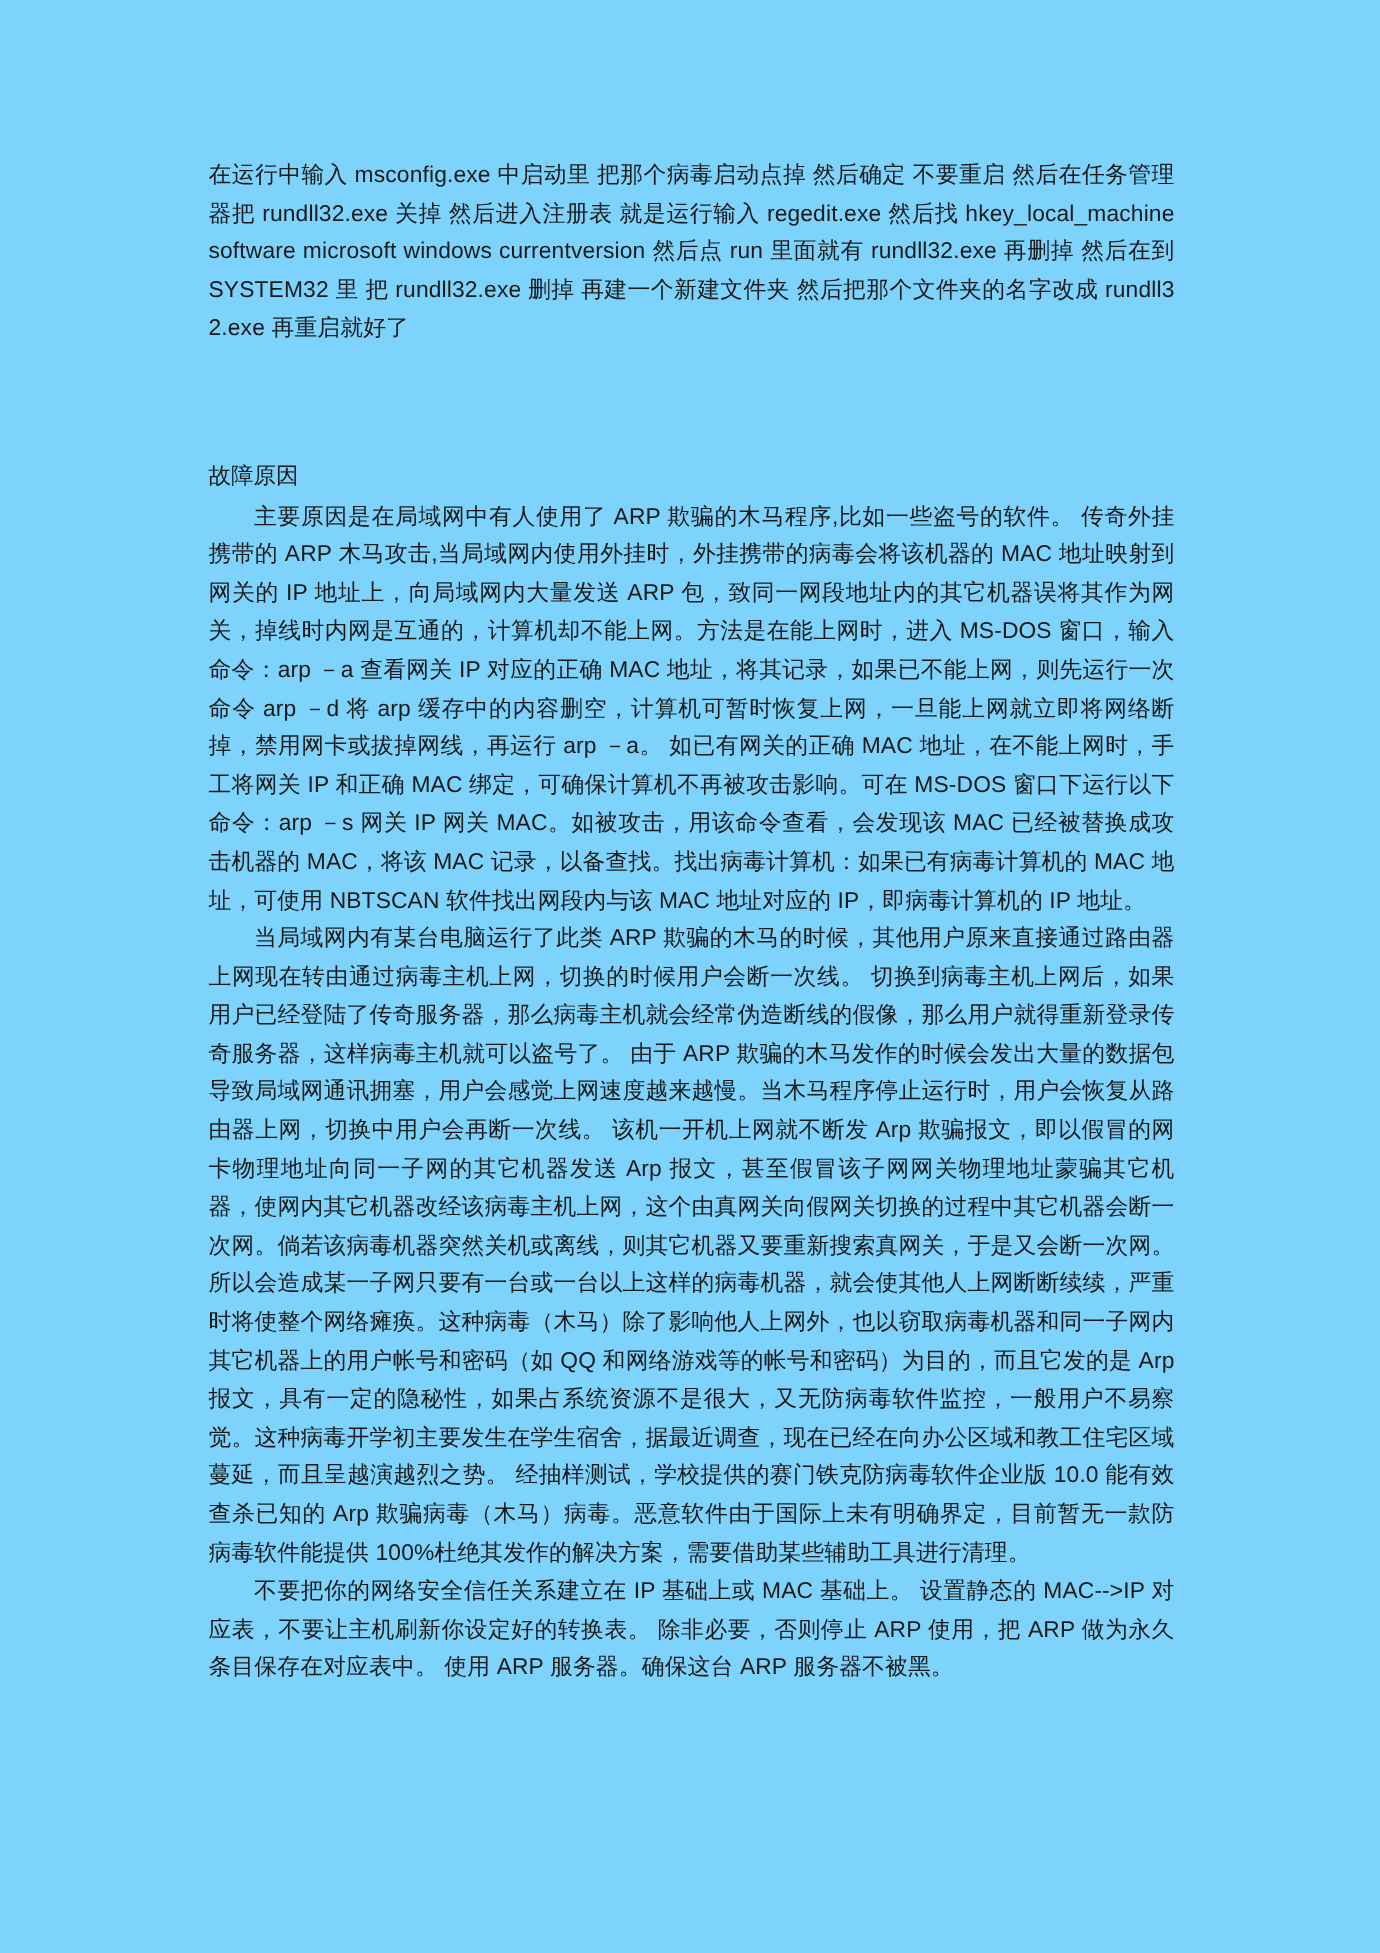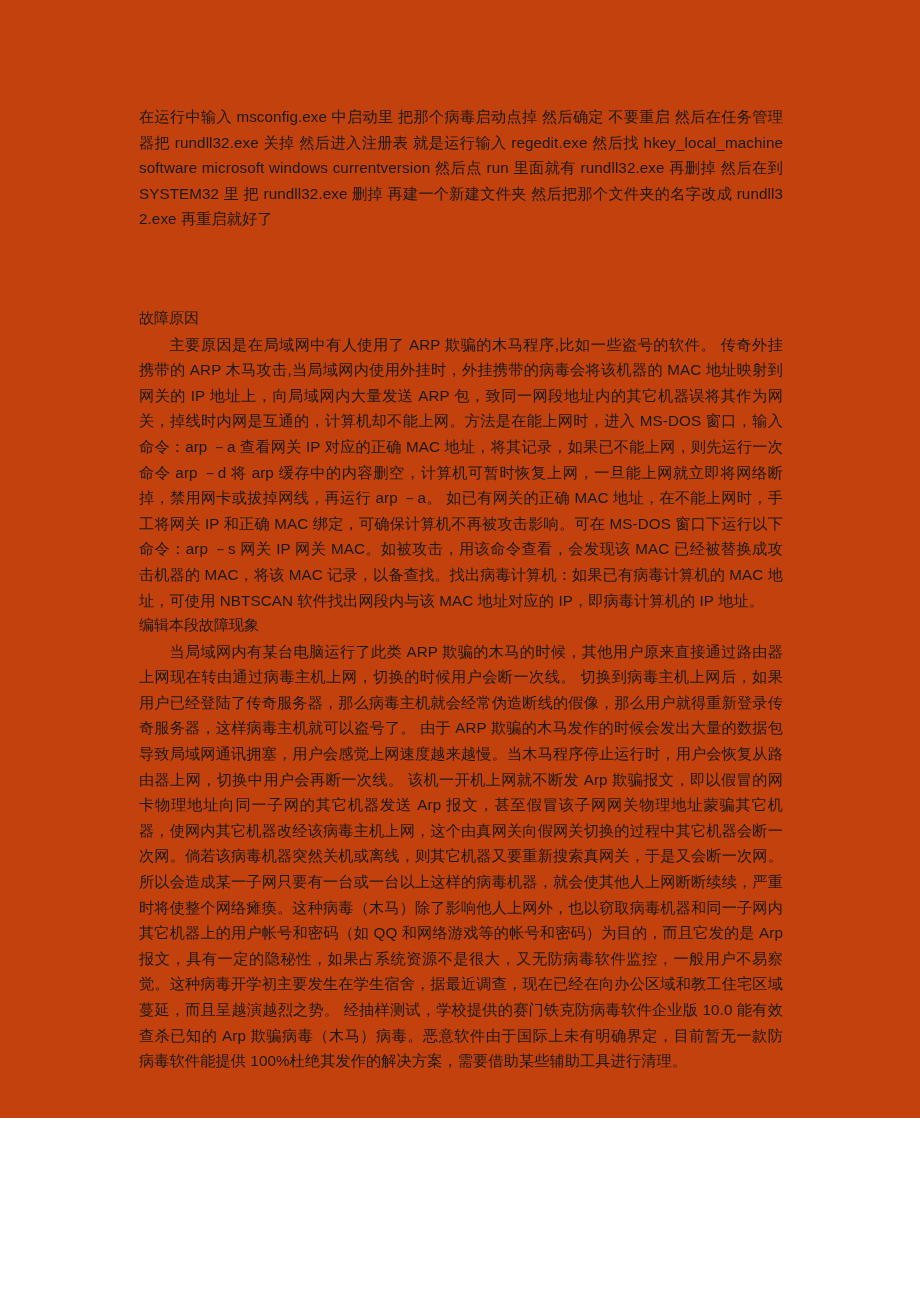--- a/index.html
+++ b/index.html
@@ -11,22 +11,22 @@
     width: 920px;
     height: 1302px;
     overflow: hidden;
     font-family: "Liberation Sans", "DejaVu Sans", sans-serif;
     color: #000000;
     -webkit-font-smoothing: antialiased;
   }
   .page {
     position: relative;
     width: 920px;
-    height: 1118px;
-    background: #c2410c;
+    height: 1302px;
+    background: #7dd3fc;
     box-sizing: border-box;
   }
   .content {
     position: absolute;
     left: 139px;
     top: 104px;
     width: 644px;
   }
   .para {
     font-size: 15.2px;
@@ -61,20 +61,20 @@
   <div class="content">
 
     <p class="para">在运行中输入 msconfig.exe  中启动里 把那个病毒启动点掉   然后确定   不要重启   然后在任务管理器把 rundll32.exe 关掉   然后进入注册表   就是运行输入 regedit.exe 然后找 hkey_local_machine   software   microsoft   windows   currentversion 然后点 run   里面就有 rundll32.exe  再删掉     然后在到 SYSTEM32 里 把 rundll32.exe 删掉 再建一个新建文件夹 然后把那个文件夹的名字改成 rundll32.exe 再重启就好了</p>
 
     <div class="gap-block"></div>
 
     <h2 class="heading">故障原因</h2>
 
     <p class="para indent">主要原因是在局域网中有人使用了 ARP 欺骗的木马程序,比如一些盗号的软件。     传奇外挂携带的 ARP 木马攻击,当局域网内使用外挂时，外挂携带的病毒会将该机器的 MAC 地址映射到网关的 IP 地址上，向局域网内大量发送 ARP 包，致同一网段地址内的其它机器误将其作为网关，掉线时内网是互通的，计算机却不能上网。方法是在能上网时，进入 MS-DOS 窗口，输入命令：arp －a 查看网关 IP 对应的正确 MAC 地址，将其记录，如果已不能上网，则先运行一次命令 arp －d 将 arp 缓存中的内容删空，计算机可暂时恢复上网，一旦能上网就立即将网络断掉，禁用网卡或拔掉网线，再运行 arp －a。     如已有网关的正确 MAC 地址，在不能上网时，手工将网关 IP 和正确 MAC 绑定，可确保计算机不再被攻击影响。可在 MS-DOS 窗口下运行以下命令：arp －s 网关 IP 网关 MAC。如被攻击，用该命令查看，会发现该 MAC 已经被替换成攻击机器的 MAC，将该 MAC 记录，以备查找。找出病毒计算机：如果已有病毒计算机的 MAC 地址，可使用 NBTSCAN 软件找出网段内与该 MAC 地址对应的 IP，即病毒计算机的 IP 地址。</p>
 
-    <h2 class="heading">编辑本段故障现象</h2>
 
     <p class="para indent">当局域网内有某台电脑运行了此类 ARP 欺骗的木马的时候，其他用户原来直接通过路由器上网现在转由通过病毒主机上网，切换的时候用户会断一次线。     切换到病毒主机上网后，如果用户已经登陆了传奇服务器，那么病毒主机就会经常伪造断线的假像，那么用户就得重新登录传奇服务器，这样病毒主机就可以盗号了。     由于 ARP 欺骗的木马发作的时候会发出大量的数据包导致局域网通讯拥塞，用户会感觉上网速度越来越慢。当木马程序停止运行时，用户会恢复从路由器上网，切换中用户会再断一次线。     该机一开机上网就不断发 Arp 欺骗报文，即以假冒的网卡物理地址向同一子网的其它机器发送 Arp 报文，甚至假冒该子网网关物理地址蒙骗其它机器，使网内其它机器改经该病毒主机上网，这个由真网关向假网关切换的过程中其它机器会断一次网。倘若该病毒机器突然关机或离线，则其它机器又要重新搜索真网关，于是又会断一次网。所以会造成某一子网只要有一台或一台以上这样的病毒机器，就会使其他人上网断断续续，严重时将使整个网络瘫痪。这种病毒（木马）除了影响他人上网外，也以窃取病毒机器和同一子网内其它机器上的用户帐号和密码（如 QQ 和网络游戏等的帐号和密码）为目的，而且它发的是 Arp 报文，具有一定的隐秘性，如果占系统资源不是很大，又无防病毒软件监控，一般用户不易察觉。这种病毒开学初主要发生在学生宿舍，据最近调查，现在已经在向办公区域和教工住宅区域蔓延，而且呈越演越烈之势。     经抽样测试，学校提供的赛门铁克防病毒软件企业版 10.0 能有效查杀已知的 Arp 欺骗病毒（木马）病毒。恶意软件由于国际上未有明确界定，目前暂无一款防病毒软件能提供 100%杜绝其发作的解决方案，需要借助某些辅助工具进行清理。</p>
 
 
+    <p class="para indent">不要把你的网络安全信任关系建立在 IP 基础上或 MAC 基础上。     设置静态的 MAC--&gt;IP 对应表，不要让主机刷新你设定好的转换表。     除非必要，否则停止 ARP 使用，把 ARP 做为永久条目保存在对应表中。     使用 ARP 服务器。确保这台 ARP 服务器不被黑。</p>
 
   </div>
 </div>
 
 </body></html>

